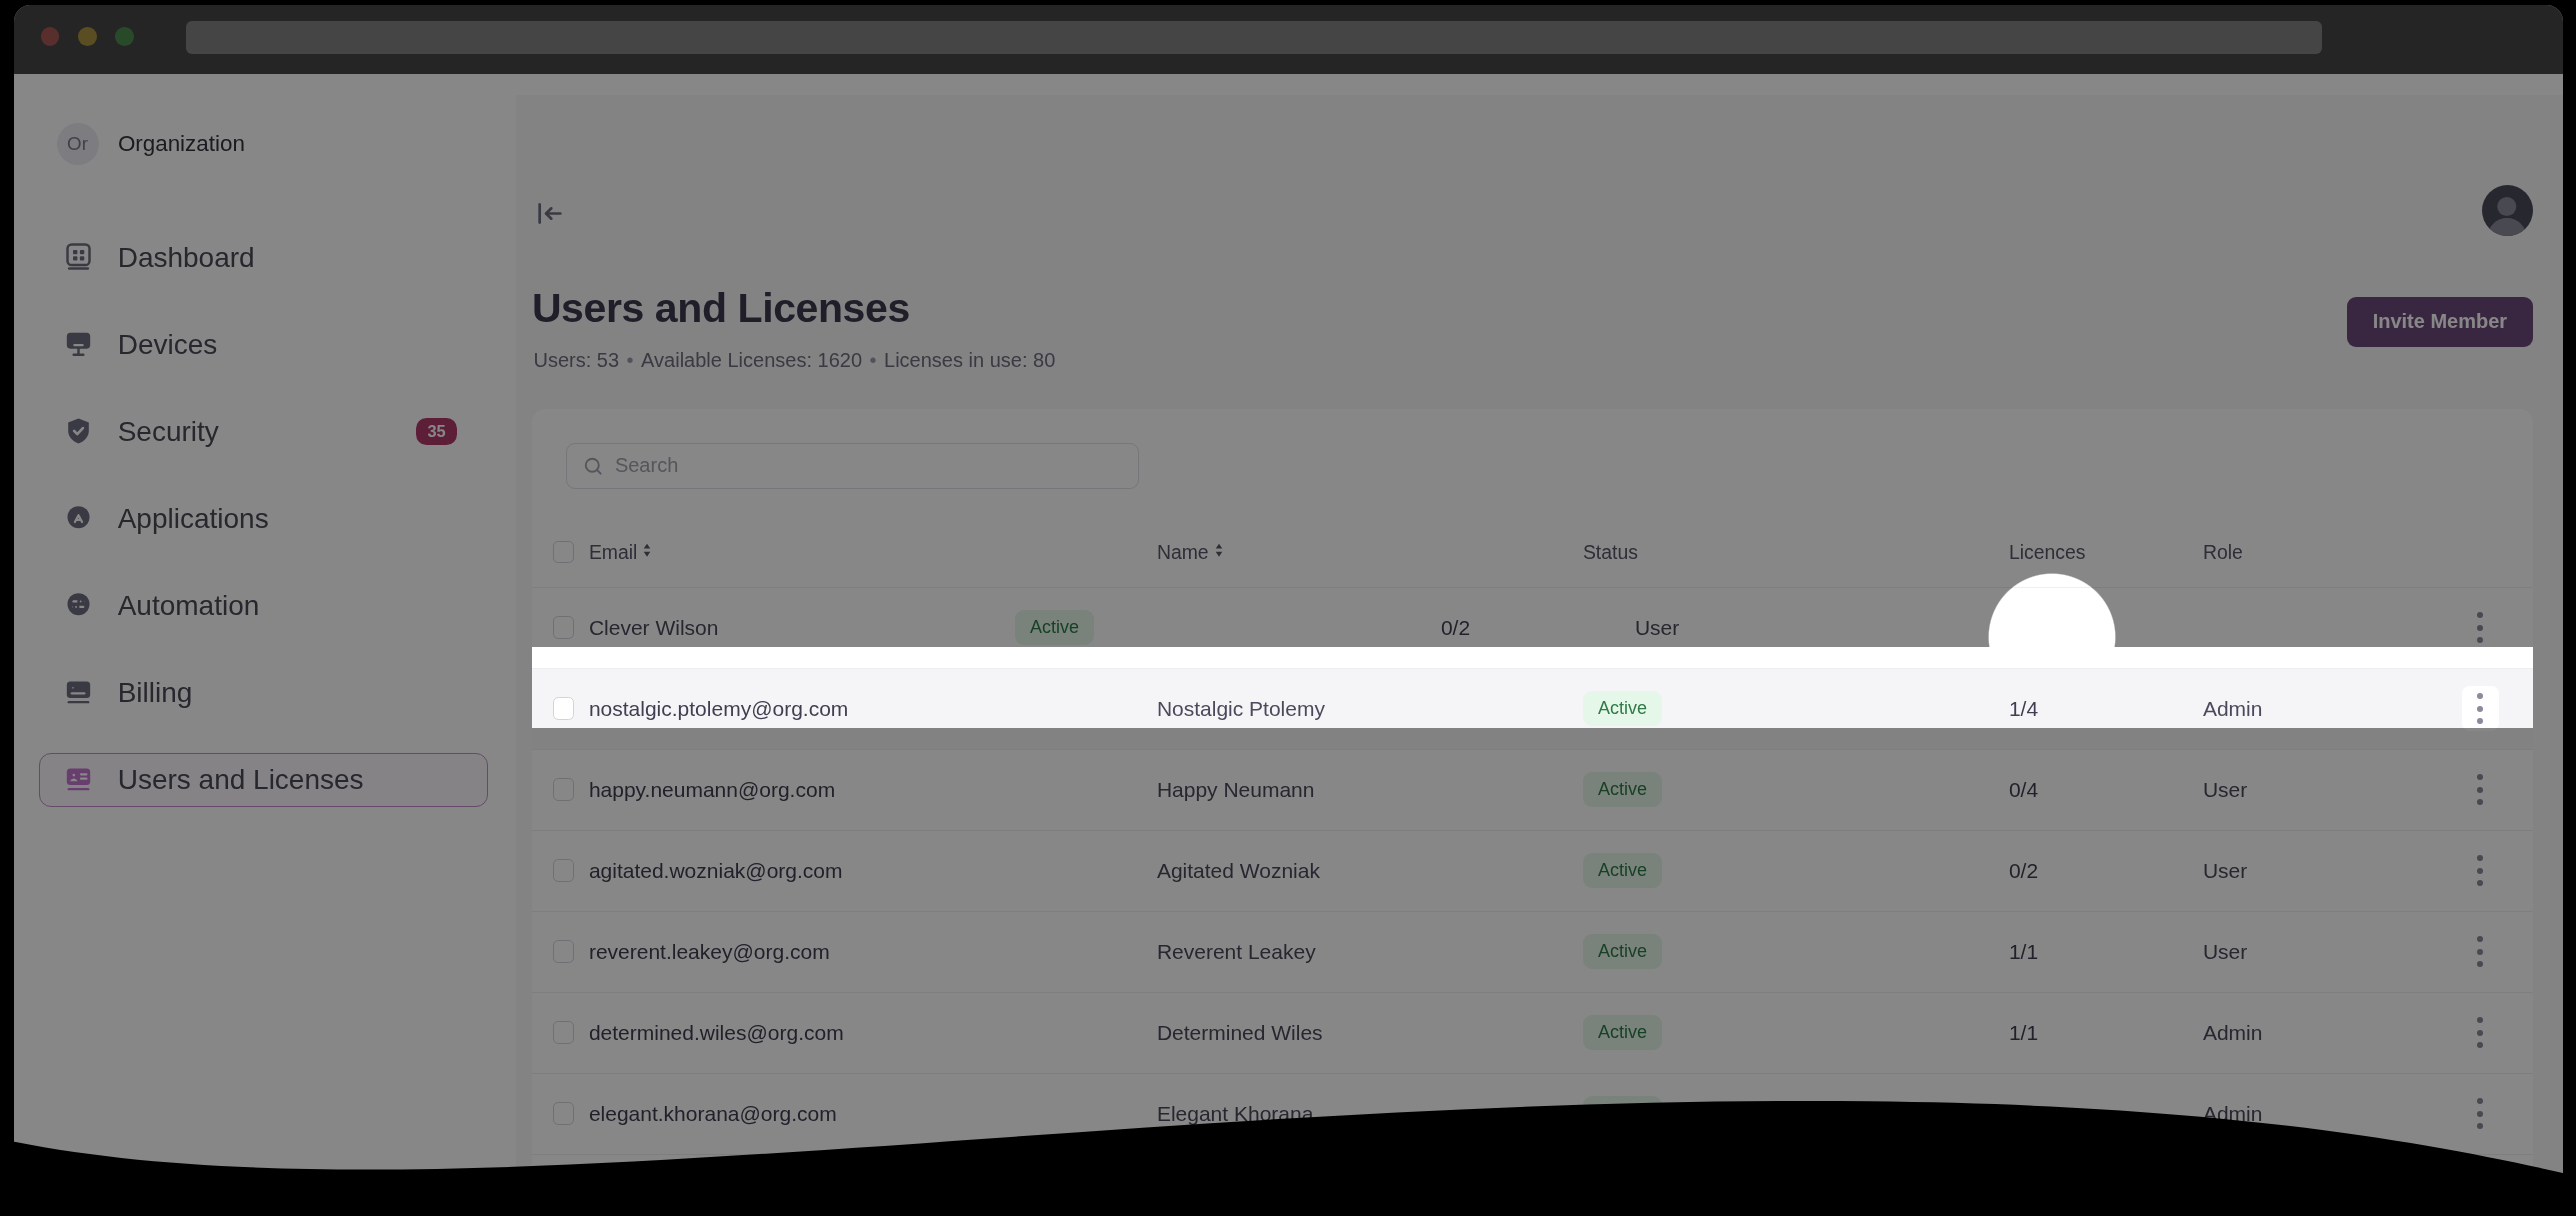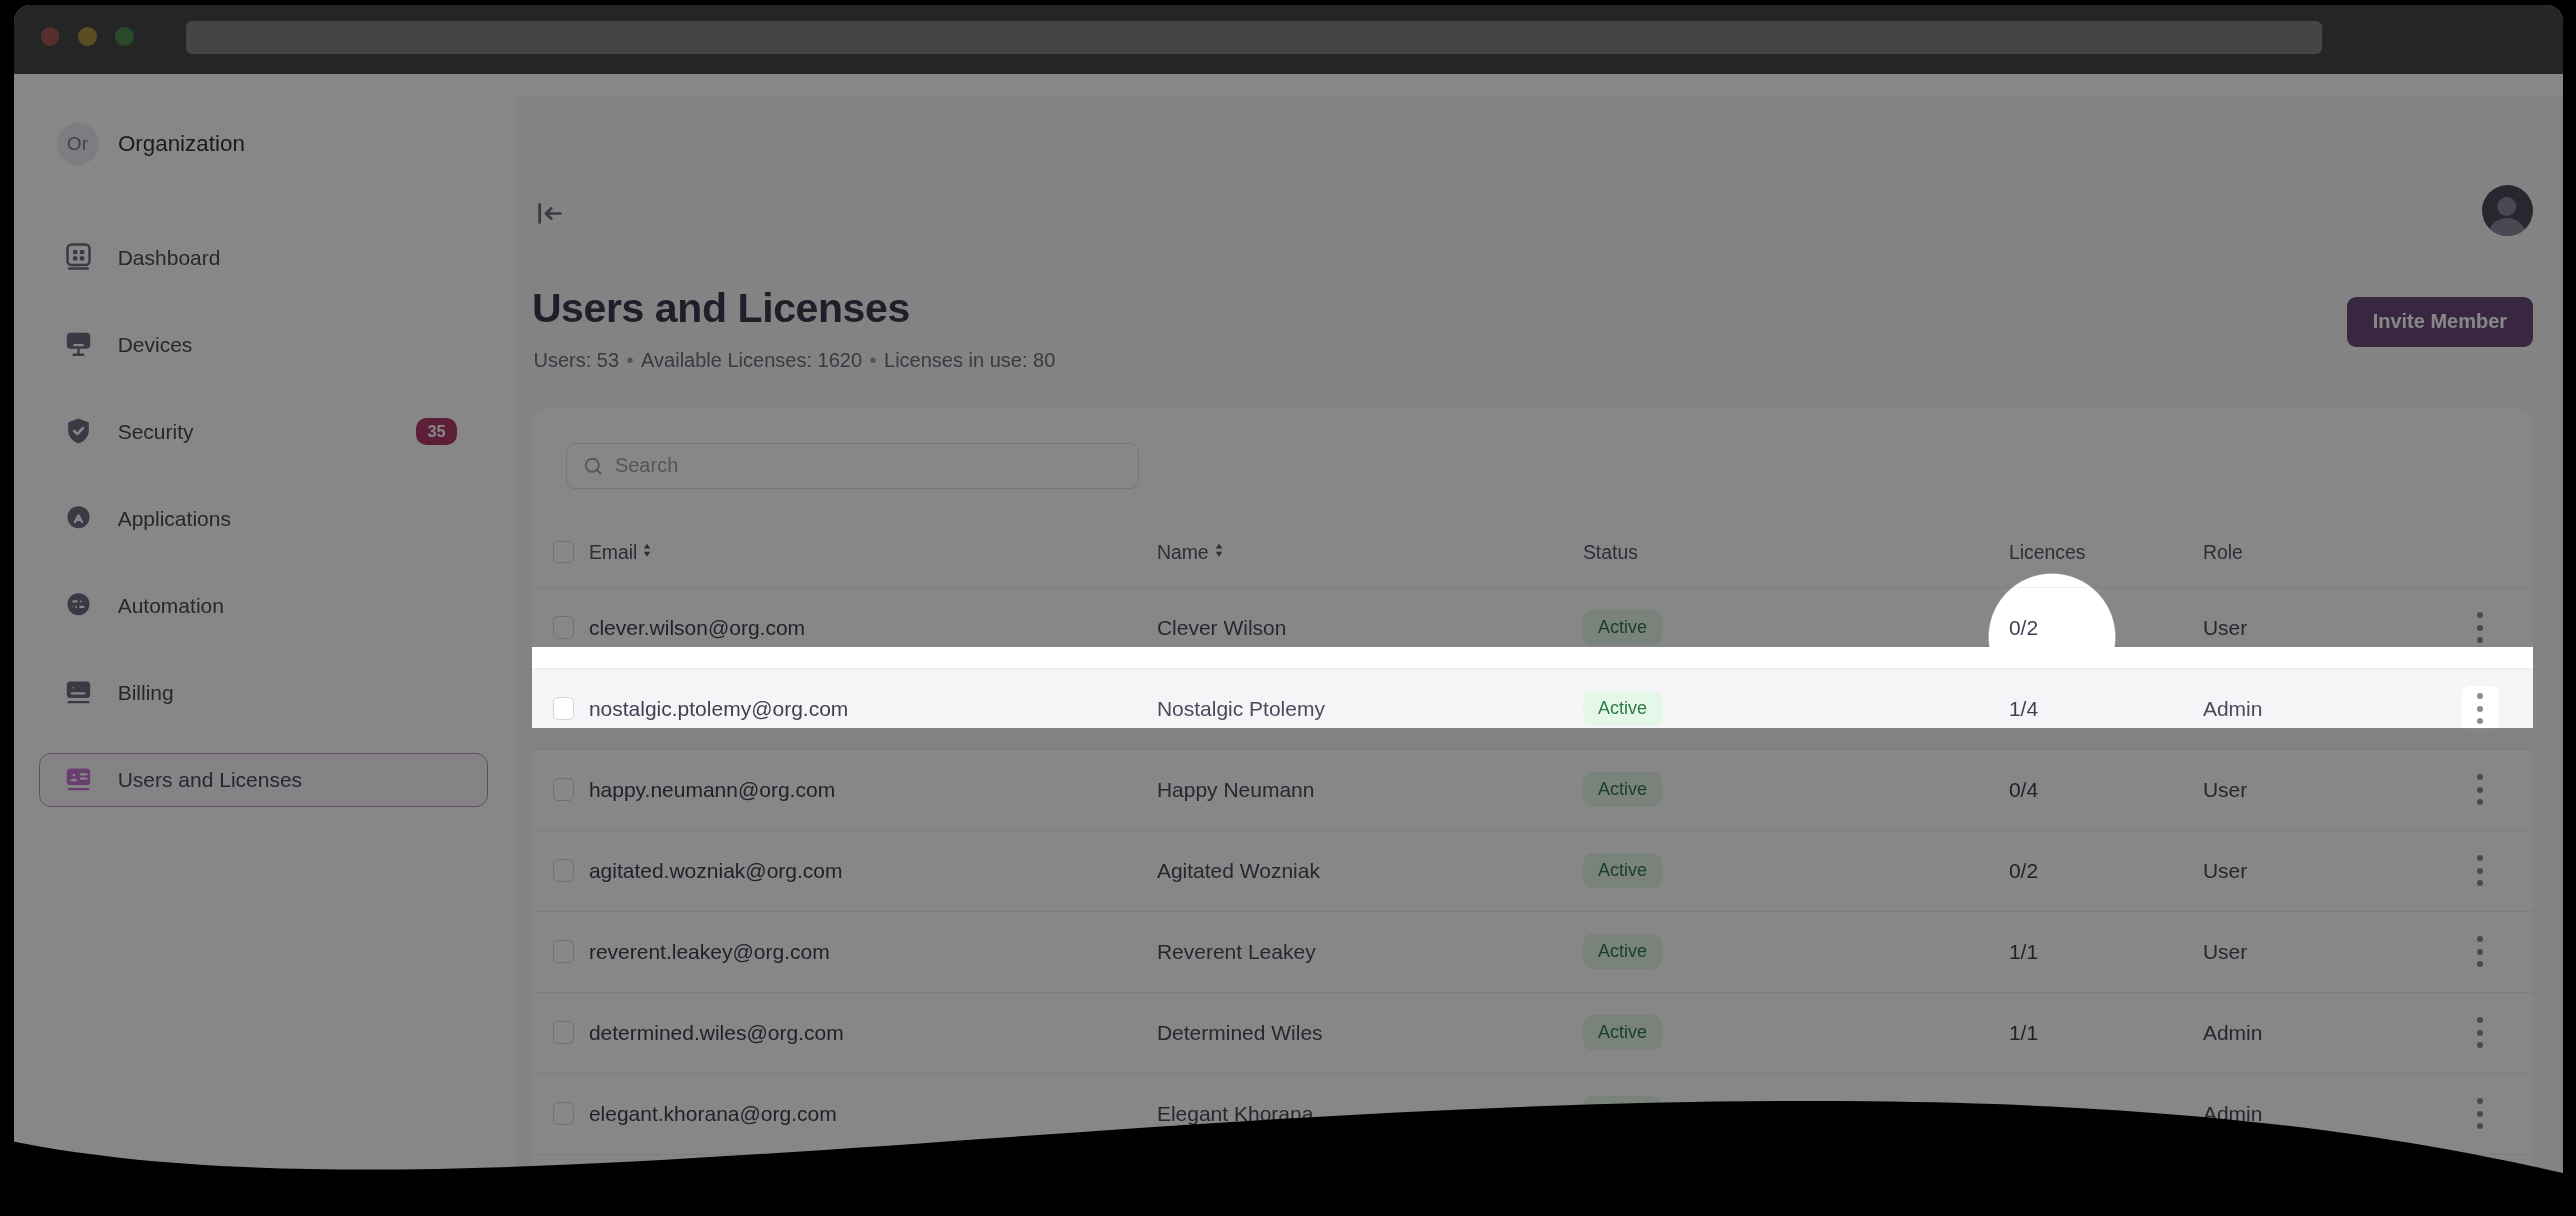--- a/index.html
+++ b/index.html
@@ -67,21 +67,21 @@
 
   .nav { position: absolute; left: 25.4px; top: 136px; width: 449px; }
   .nav-item {
     position: relative;
     display: flex; align-items: center; gap: 22.4px;
     height: 54px; padding: 0 22.4px;
     border-radius: 12px; margin-bottom: 33px;
     border: 1.5px solid transparent;
   }
   .nav-item.active { border-color: #bf8ec7; background: rgba(198,125,206,0.06); }
-  .nav-label { font-size: 21px; color: #4a4a57; }
+  .nav-label { font-size: 28px; color: #4a4a57; }
   .nav-icon { width: 33px; height: 33px; flex: 0 0 33px; display: block; }
   .nav-badge {
     position: absolute; right: 30px;
     background: #b03a6a; color: #ffffff;
     font-size: 16.4px; font-weight: bold;
     border-radius: 10.5px; padding: 3.7px 11.2px;
   }
 
   
   .collapse-btn { position: absolute; left: 519px; top: 103px; width: 34px; height: 31px; }
@@ -347,21 +347,20 @@
                 <div class="c-role"><span class="th">
                     <span>Role</span>
                   </span></div>
                 <div class="c-menu"></div>
               </div>
             <div id="tbody">
                 <div class="row">
                   <div class="c-check">
                     <span class="chk"></span>
                   </div>
-                  <div class="c-email td">clever.wilson@org.com</div>
                   <div class="c-name td muted">Clever Wilson</div>
                   <div class="c-status"><span class="badge">Active</span></div>
                   <div class="c-lic td">0/2</div>
                   <div class="c-role td muted">User</div>
                   <div class="c-menu">
                     <button class="kebab">
                       <i></i>
                       <i></i>
                       <i></i>
                     </button>

